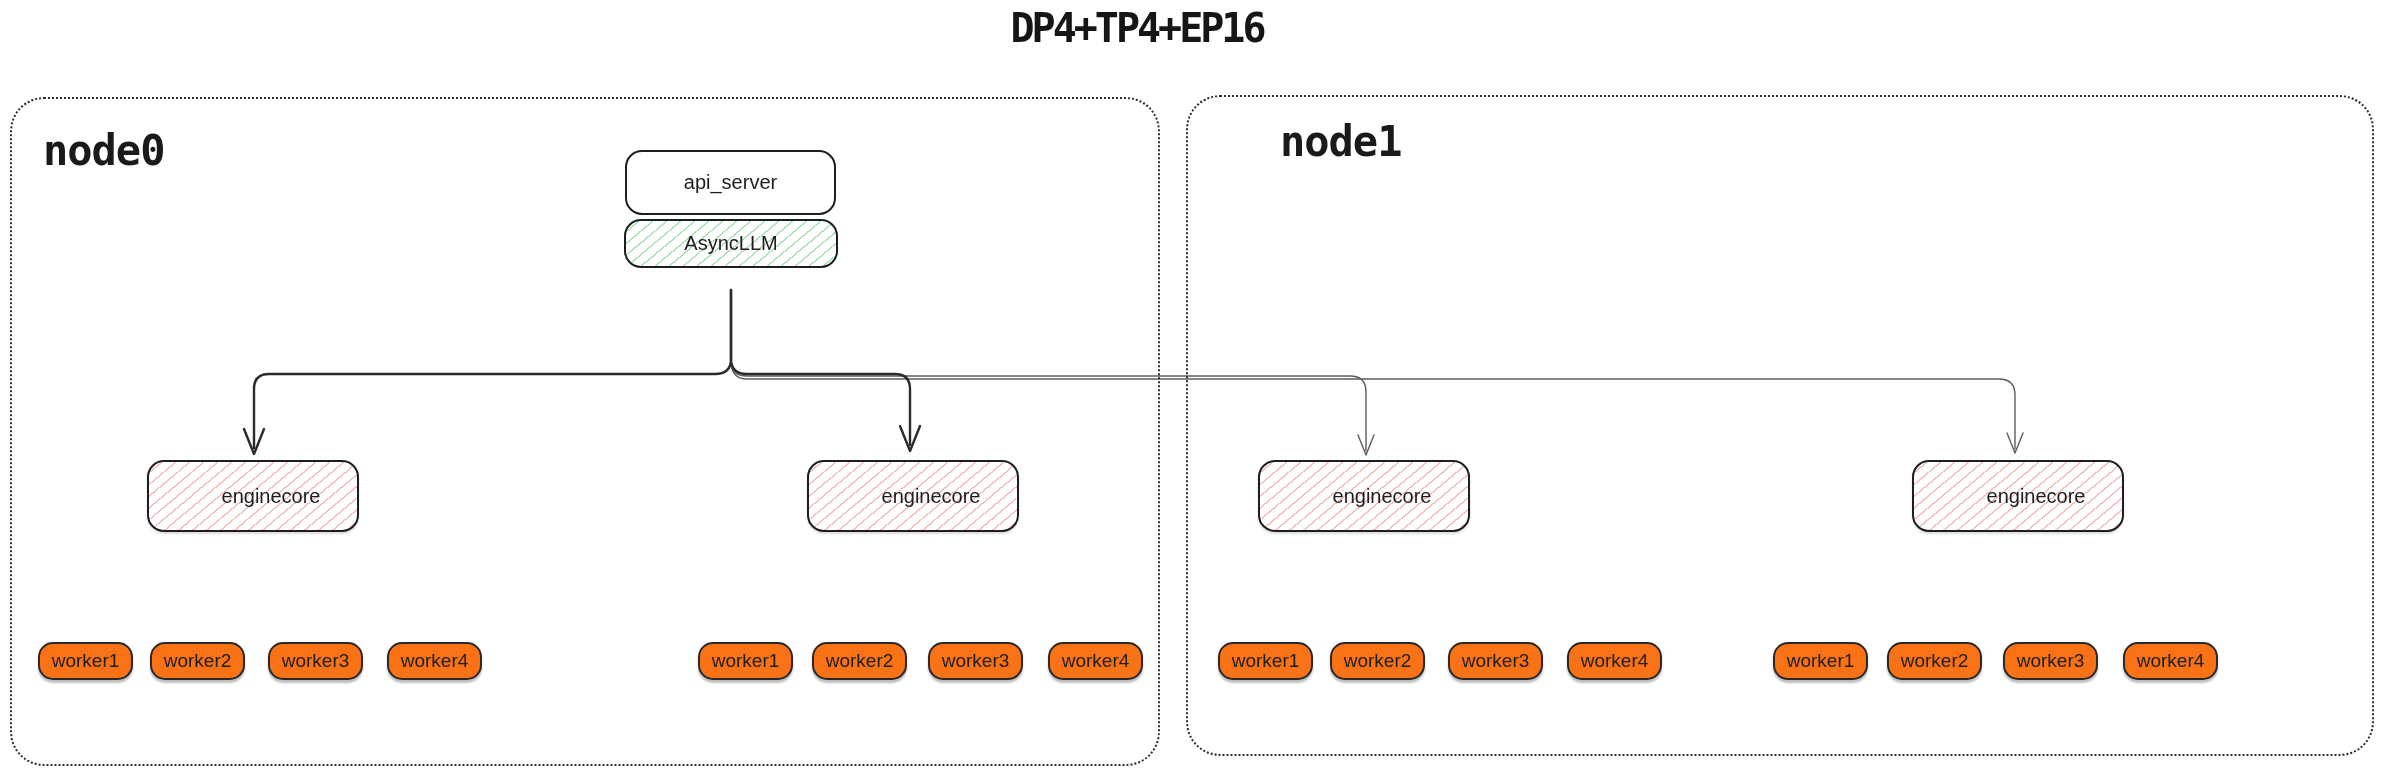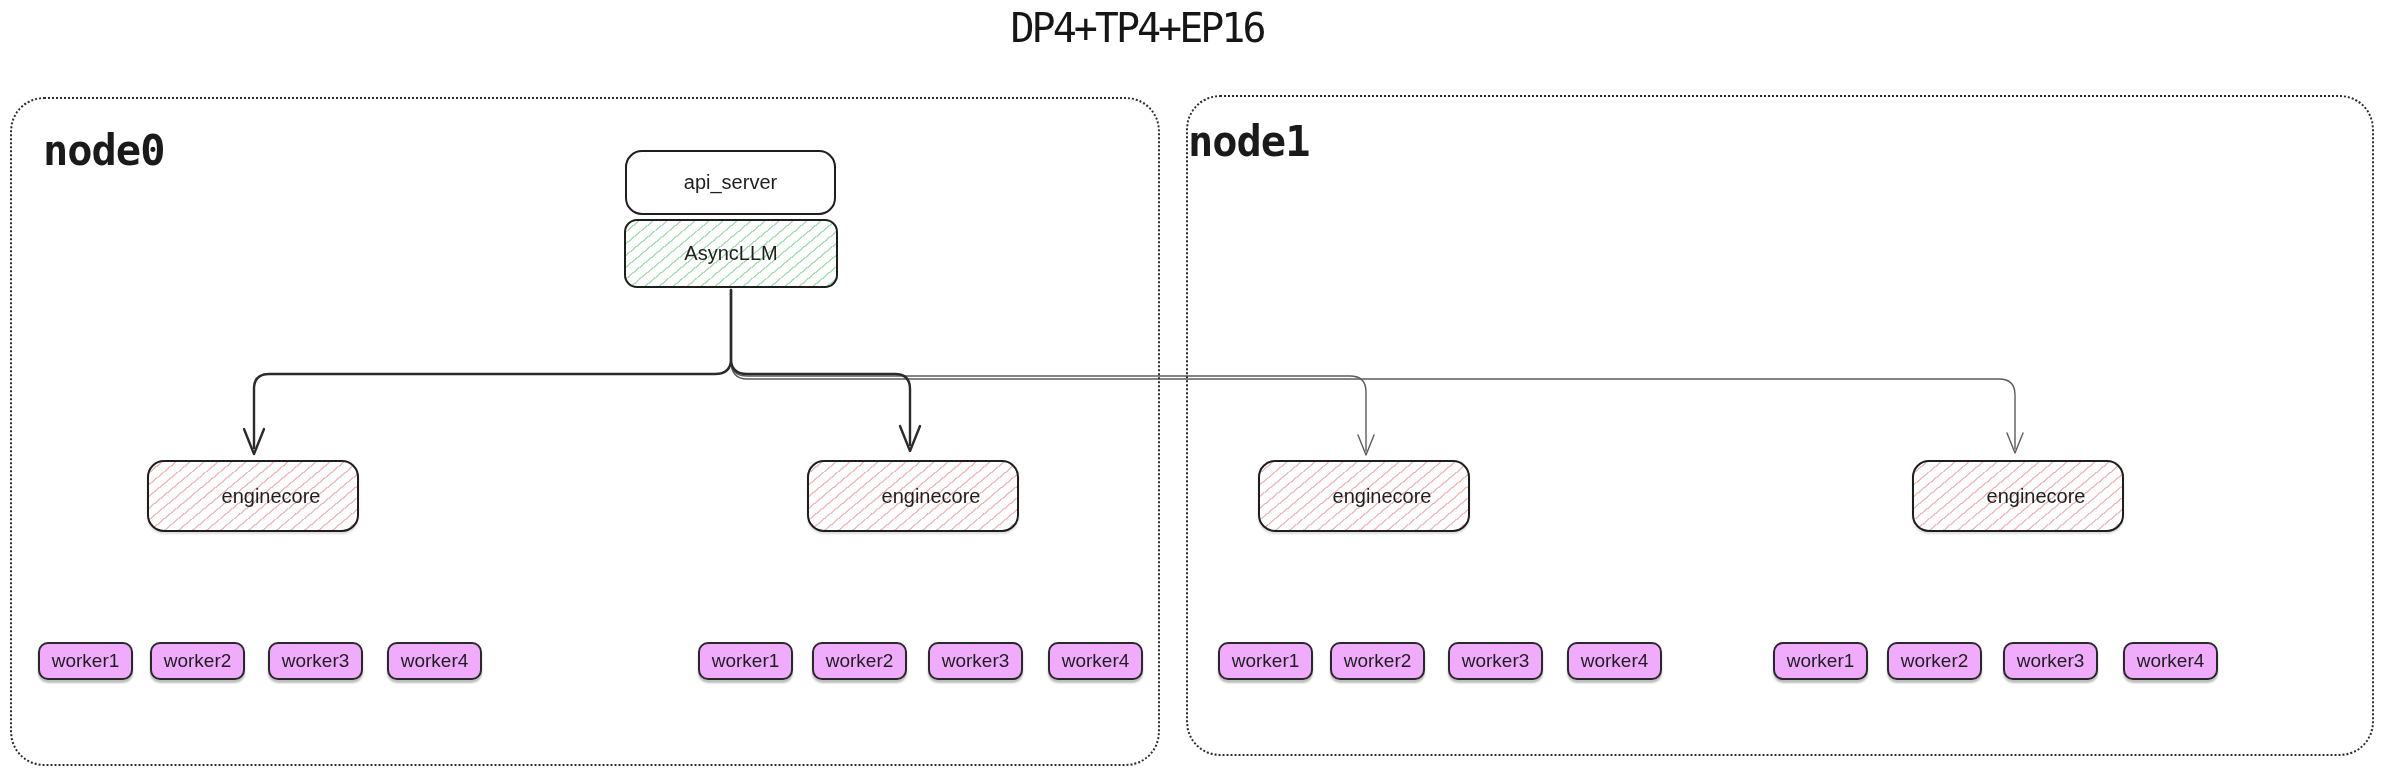--- a/index.html
+++ b/index.html
@@ -2,21 +2,21 @@
 <html><head>
 <meta charset="utf-8">
 <style>
   html,body{margin:0;padding:0;background:#ffffff;}
   .canvas{
     position:relative;width:2383px;height:773px;background:#ffffff;
     font-family:"Liberation Sans",sans-serif;color:#1e1e1e;overflow:hidden;
   }
   .title{
     position:absolute;left:1137px;top:5px;transform:translateX(-50%);
-    font-family:"DejaVu Sans Mono",monospace;font-size:40px;font-weight:400;
+    font-family:"DejaVu Sans Mono",monospace;font-size:40px;font-weight:700;
     letter-spacing:-3px;color:#161616;white-space:nowrap;
   }
   .node{
     position:absolute;border:2.5px dotted #2c2c2c;border-radius:34px;background:transparent;
   }
   .node-label{
     position:absolute;font-family:"DejaVu Sans Mono",monospace;font-size:42px;
     font-weight:600;letter-spacing:-1px;color:#1a1a1a;line-height:1;white-space:nowrap;
   }
   .box{
@@ -29,21 +29,21 @@
   .hatch-green{
     background-image:repeating-linear-gradient(140deg,
       rgba(0,0,0,0) 0px, rgba(0,0,0,0) 7.6px, #a6e2b4 7.6px, #a6e2b4 9px);
   }
   .hatch-red{
     background-image:repeating-linear-gradient(140deg,
       rgba(0,0,0,0) 0px, rgba(0,0,0,0) 7.6px, #f4bcbc 7.6px, #f4bcbc 9px);
   }
   .worker{
     position:absolute;top:642px;width:95px;height:38px;box-sizing:border-box;
-    border:2px solid #292929;border-radius:10px;background:#f0abfc;
+    border:2px solid #292929;border-radius:15px;background:#f97316;
     display:flex;align-items:center;justify-content:center;font-size:19px;
     color:#1e1e1e;white-space:nowrap;box-shadow:0 3px 2px rgba(125,125,125,.5);
   }
   svg.edges{position:absolute;left:0;top:0;pointer-events:none;}
 </style>
 </head>
 <body>
 
 <div class="canvas">
 
@@ -67,24 +67,24 @@
     <g fill="none" stroke-linecap="round" stroke-linejoin="round" stroke-width="2.4" stroke="#2b2b2b">
       <path d="M 731 290 L 731 359 Q 731 374 747 374 L 895 374 Q 910 374 910 389 L 910 445"></path>
       <path d="M 900 426 L 910 451 L 920 426"></path>
     </g>
   </svg>
 
   <div class="node" style="left:10px;top:97px;width:1146px;height:665px;"></div>
   <div class="node-label" style="left:43px;top:130px;">node0</div>
 
   <div class="node" style="left:1186px;top:95px;width:1184px;height:657px;"></div>
-  <div class="node-label" style="left:1188px;top:121px;">node1</div>
+  <div class="node-label" style="left:1280px;top:121px;">node1</div>
 
   <div class="box r-lg" style="left:625px;top:150px;width:211px;height:65px;">api_server</div>
-  <div class="box r-lg hatch-green" style="left:624px;top:219px;width:214px;height:69px;border-radius:13px;">AsyncLLM</div>
+  <div class="box r-lg hatch-green" style="left:624px;top:219px;width:214px;height:49px;">AsyncLLM</div>
 
   <div class="box r-lg ec hatch-red" style="left:147px;top:460px;width:212px;height:72px;">enginecore</div>
   <div class="box r-lg ec hatch-red" style="left:807px;top:460px;width:212px;height:72px;">enginecore</div>
   <div class="box r-lg ec hatch-red" style="left:1258px;top:460px;width:212px;height:72px;">enginecore</div>
   <div class="box r-lg ec hatch-red" style="left:1912px;top:460px;width:212px;height:72px;">enginecore</div>
 
   <div class="worker" style="left:38px;">worker1</div>
   <div class="worker" style="left:150px;">worker2</div>
   <div class="worker" style="left:268px;">worker3</div>
   <div class="worker" style="left:387px;">worker4</div>

